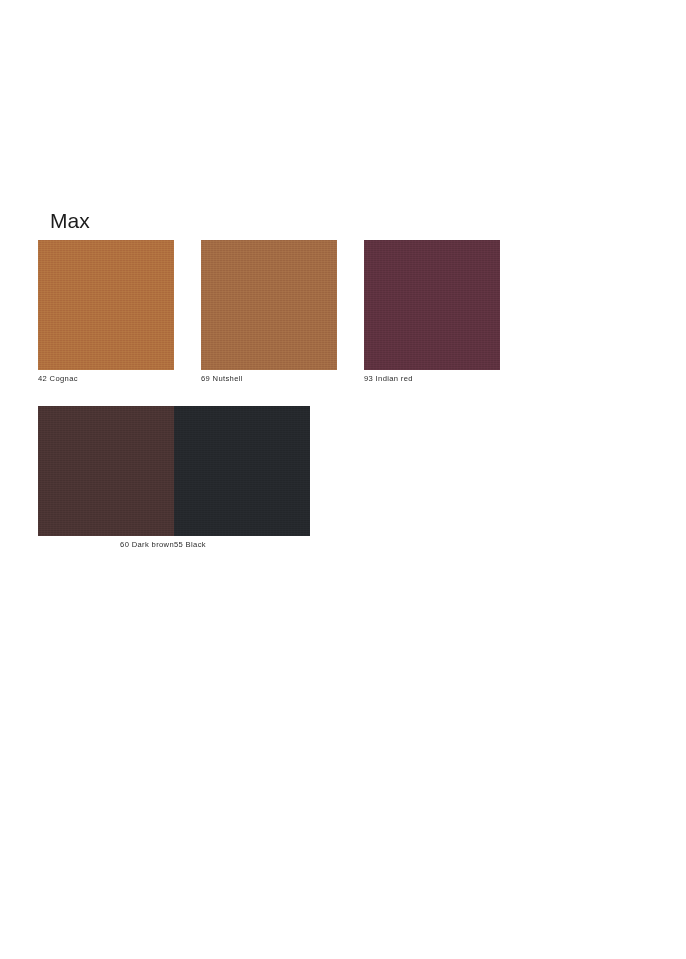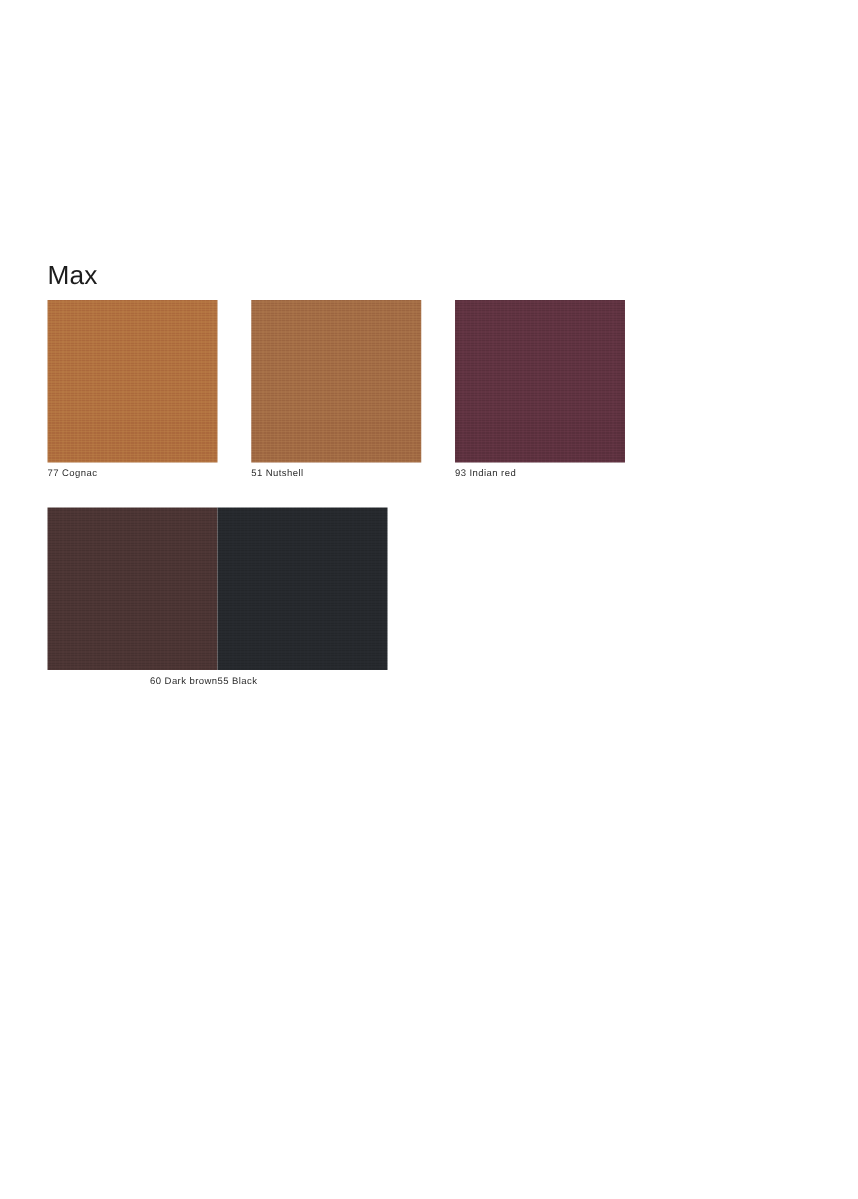--- a/index.html
+++ b/index.html
@@ -36,21 +36,21 @@
     color: #8a8a8a;
     text-transform: uppercase;
     font-weight: 400;
     white-space: nowrap;
   }
 
   
   .section-title {
     position: absolute;
     top: 210px;
-    left: 38px;
+    left: 50px;
     font-size: 21px;
     font-weight: 400;
     letter-spacing: 0.1px;
     color: #1c1c1c;
     line-height: 1;
   }
 
   
   .swatch-grid {
     position: absolute;
@@ -107,26 +107,26 @@
 
 <div class="page">
 
 
   <div class="section-title">Max</div>
 
   <div class="swatch-grid">
 
     <div class="swatch-cell">
       <div class="swatch-chip" style="background-color: rgb(176, 112, 63);"></div>
-      <div class="swatch-caption">77 Cognac</div>
+      <div class="swatch-caption">42 Cognac</div>
     </div>
 
     <div class="swatch-cell">
       <div class="swatch-chip" style="background-color: rgb(162, 107, 68);"></div>
-      <div class="swatch-caption">51 Nutshell</div>
+      <div class="swatch-caption">69 Nutshell</div>
     </div>
 
 
     <div class="swatch-cell">
       <div class="swatch-chip" style="background-color: rgb(94, 50, 64);"></div>
       <div class="swatch-caption">93 Indian red</div>
     </div>
 
     <div class="swatch-cell">
       <div class="swatch-chip" style="background-color: rgb(74, 52, 51);"></div>

